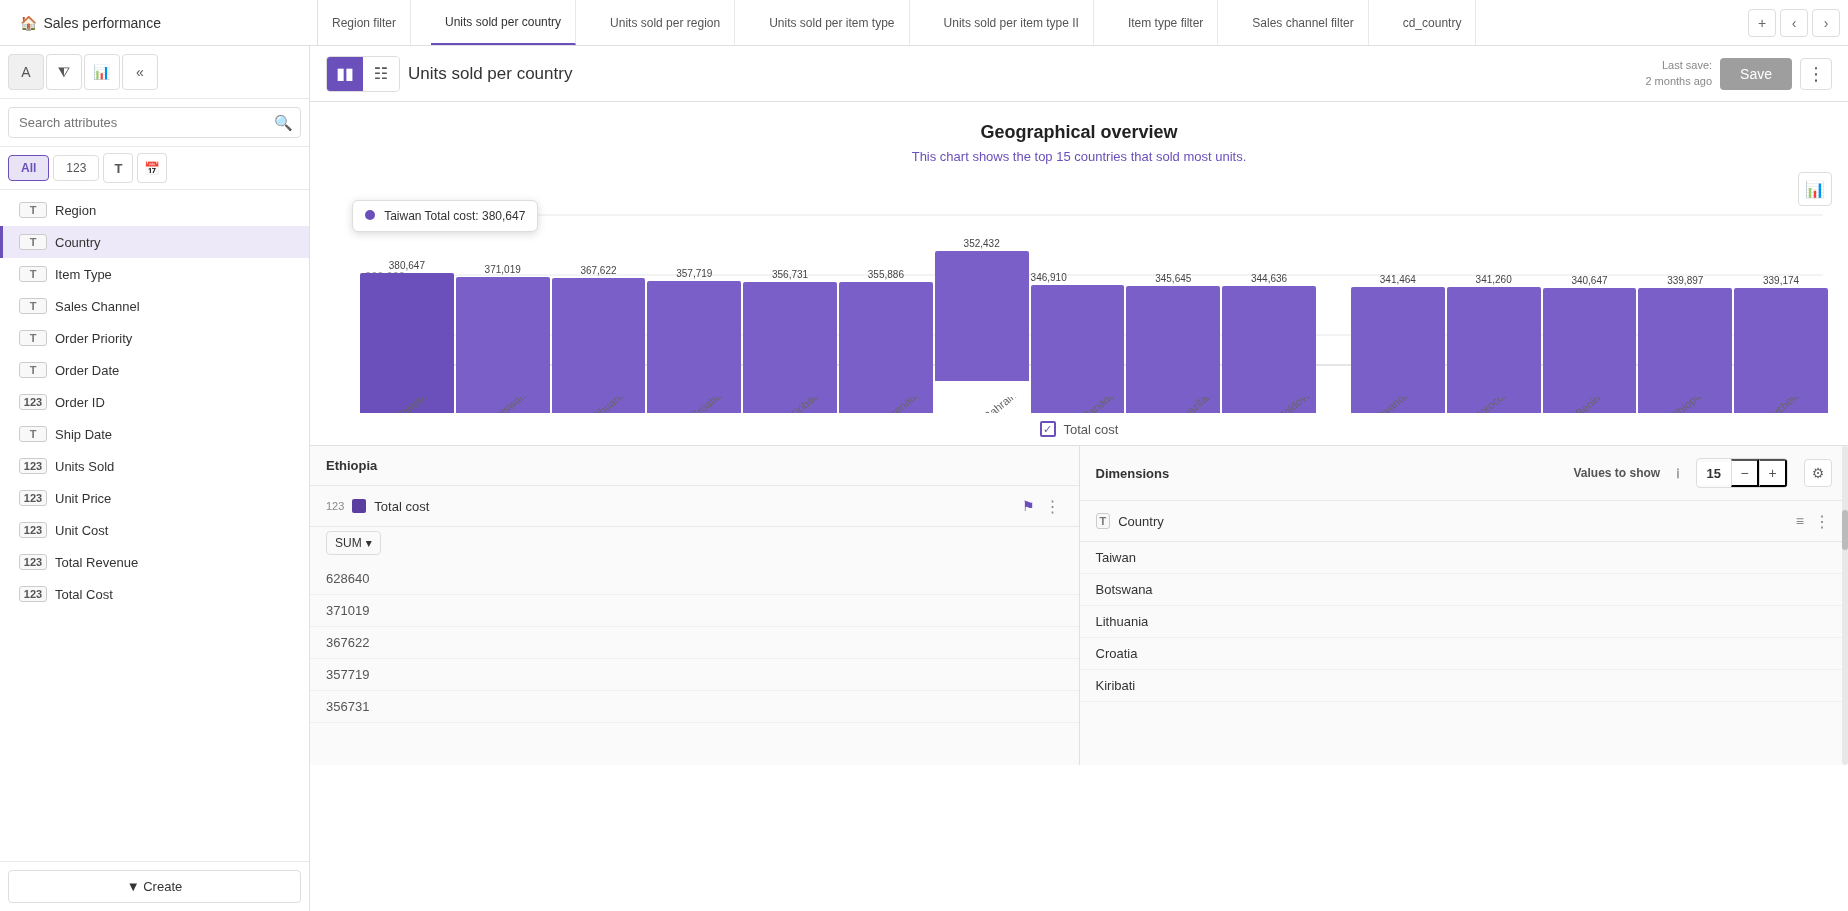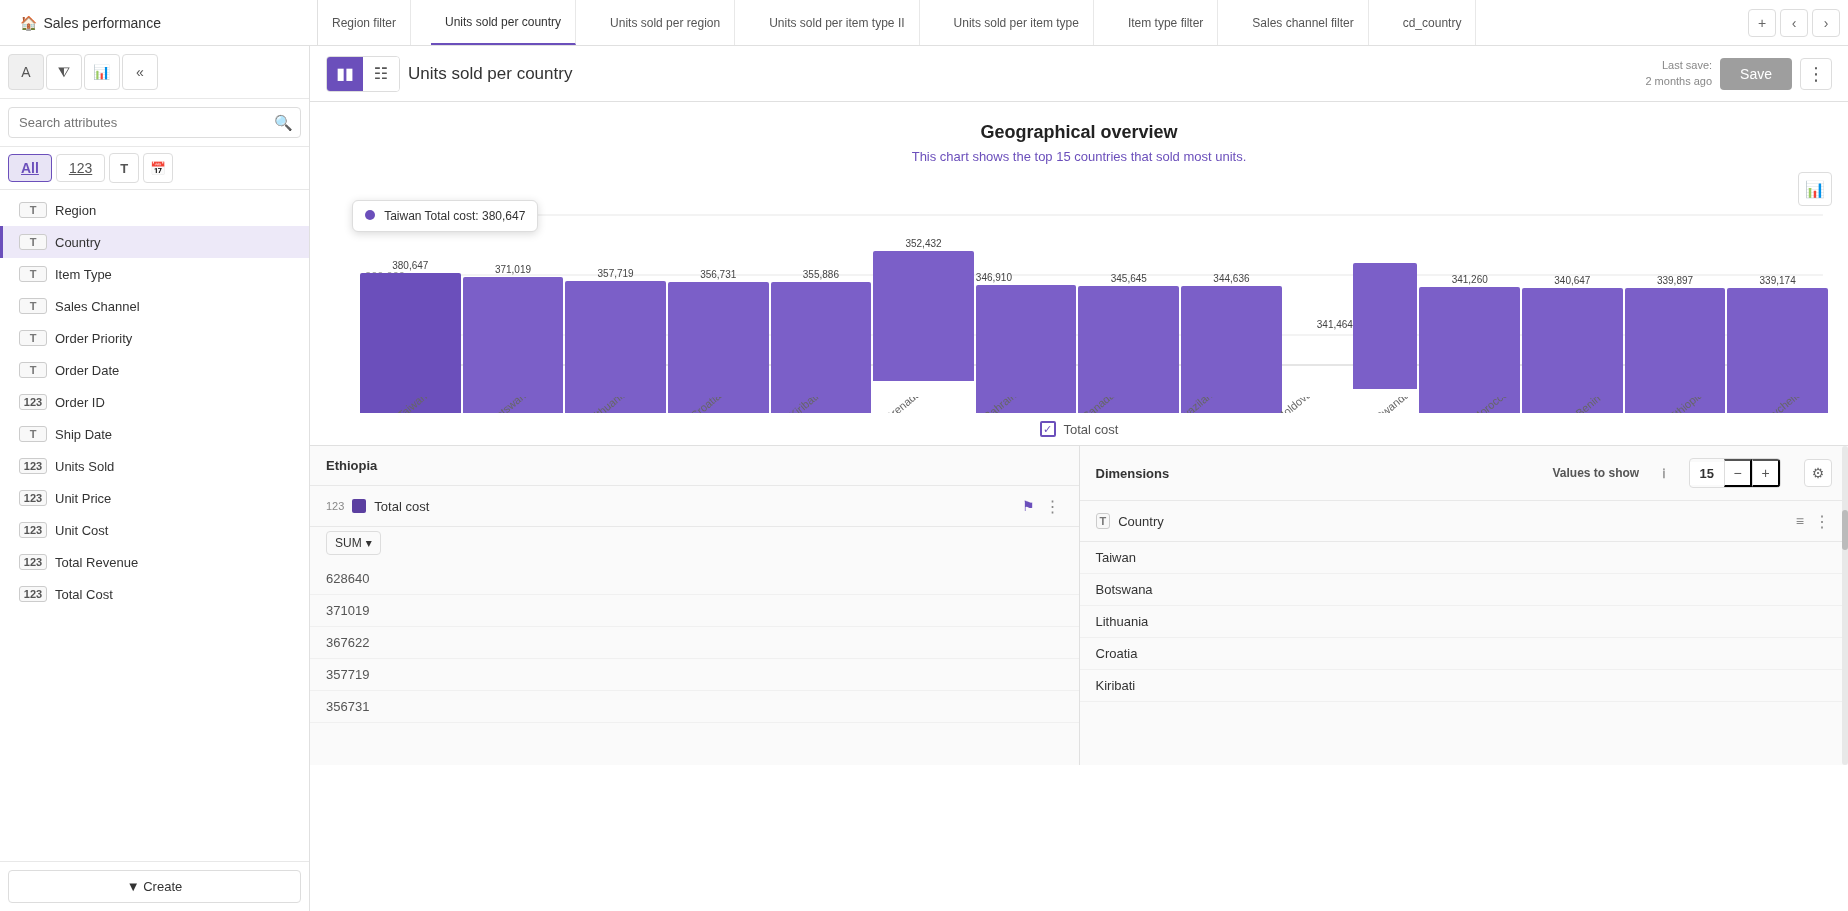--- a/index.html
+++ b/index.html
@@ -52,21 +52,21 @@
     }
     .sidebar-search .search-icon-btn {
       position: absolute; right: 16px; top: 50%; transform: translateY(-50%);
       color: #888; cursor: pointer; font-size: 15px;
     }
     .filter-row {
       display: flex; align-items: center; gap: 4px; padding: 6px 8px; border-bottom: 1px solid #e8e8e8;
     }
     .filter-btn {
       padding: 5px 12px; border: 1px solid #ddd; border-radius: 4px; background: #fff;
-      cursor: pointer; font-size: 14px; color: #555; text-decoration: underline;
+      cursor: pointer; font-size: 12px; color: #555;
     }
     .filter-btn.active { background: #e8e4f5; border-color: #6B4FBB; color: #6B4FBB; font-weight: 600; }
     .filter-btn-icon {
       width: 30px; height: 30px; border: 1px solid #ddd; border-radius: 4px; background: #fff;
       cursor: pointer; display: flex; align-items: center; justify-content: center; font-size: 13px; color: #555;
     }
 
     .sidebar-list { flex: 1; overflow-y: auto; padding: 4px 0; }
     .sidebar-item {
       display: flex; align-items: center; gap: 8px; padding: 8px 16px; cursor: pointer;
@@ -145,21 +145,21 @@
       border-top: 1px solid #e0e0e0; background: #fafafa; display: flex;
       height: 320px; flex-shrink: 0; overflow: hidden;
     }
     .metrics-panel { flex: 1; border-right: 1px solid #e0e0e0; overflow: hidden; display: flex; flex-direction: column; }
     .dimensions-panel { flex: 1; overflow: hidden; display: flex; flex-direction: column; }
 
     .panel-header {
       display: flex; align-items: center; padding: 12px 16px; border-bottom: 1px solid #e8e8e8;
       font-size: 13px; font-weight: 600; color: #333; gap: 8px; flex-shrink: 0;
     }
-    .values-show-area { display: flex; align-items: center; gap: 23px; margin-left: auto; }
+    .values-show-area { display: flex; align-items: center; gap: 16px; margin-left: auto; }
     .values-label { font-size: 12px; color: #555; }
     .info-icon { font-size: 13px; color: #999; cursor: pointer; }
     .num-input-group {
       display: flex; align-items: center; border: 1px solid #ddd; border-radius: 4px; overflow: hidden;
     }
     .num-display { padding: 4px 10px; font-size: 13px; background: #fff; min-width: 30px; text-align: center; }
     .num-btn {
       width: 28px; height: 28px; background: #fff; border-left: 1px solid #ddd; cursor: pointer;
       display: flex; align-items: center; justify-content: center; font-size: 14px; color: #555;
     }
@@ -215,22 +215,22 @@
 
 <div class="tab-bar">
   <div class="app-title">
     <span>🏠</span>
     <span>Sales performance</span>
   </div>
   <div class="tabs-container" id="tabs-container">
       <div class="tab">Region filter</div>
       <div class="tab active">Units sold per country</div>
       <div class="tab">Units sold per region</div>
+      <div class="tab">Units sold per item type</div>
       <div class="tab">Units sold per item type II</div>
-      <div class="tab">Units sold per item type</div>
       <div class="tab">Item type filter</div>
       <div class="tab">Sales channel filter</div>
       <div class="tab">cd_country</div>
     </div>
   <div class="tab-actions">
     <button class="tab-btn">+</button>
     <button class="tab-btn">‹</button>
     <button class="tab-btn">›</button>
   </div>
 </div>
@@ -357,20 +357,24 @@
         <div id="bars-container" style="position:absolute; top:0; left:50px; right:20px; bottom:0; display:flex; align-items:flex-end; gap:2px; padding-bottom:0;">
             <div style="flex: 1 1 0%; display: flex; flex-direction: column; align-items: center; justify-content: flex-end; height: 175px; position: relative;">
               <div style="font-size: 10px; color: rgb(68, 68, 68); margin-bottom: 2px; white-space: nowrap;">380,647</div>
               <div style="width: 100%; height: 140px; background: rgb(107, 79, 187); border-radius: 2px 2px 0px 0px;"></div>
             </div>
             <div style="flex: 1 1 0%; display: flex; flex-direction: column; align-items: center; justify-content: flex-end; height: 175px; position: relative;">
               <div style="font-size: 10px; color: rgb(68, 68, 68); margin-bottom: 2px; white-space: nowrap;">371,019</div>
               <div style="width: 100%; height: 136px; background: rgb(123, 95, 200); border-radius: 2px 2px 0px 0px;"></div>
             </div>
             <div style="flex: 1 1 0%; display: flex; flex-direction: column; align-items: center; justify-content: flex-end; height: 175px; position: relative;">
+              <div style="font-size: 10px; color: rgb(68, 68, 68); margin-bottom: 2px; white-space: nowrap;">367,622</div>
+              <div style="width: 100%; height: 135px; background: rgb(123, 95, 200); border-radius: 2px 2px 0px 0px;"></div>
+            </div>
+            <div style="flex: 1 1 0%; display: flex; flex-direction: column; align-items: center; justify-content: flex-end; height: 175px; position: relative;">
               <div style="font-size: 10px; color: rgb(68, 68, 68); margin-bottom: 2px; white-space: nowrap;">357,719</div>
               <div style="width: 100%; height: 132px; background: rgb(123, 95, 200); border-radius: 2px 2px 0px 0px;"></div>
             </div>
             <div style="flex: 1 1 0%; display: flex; flex-direction: column; align-items: center; justify-content: flex-end; height: 175px; position: relative;">
               <div style="font-size: 10px; color: rgb(68, 68, 68); margin-bottom: 2px; white-space: nowrap;">356,731</div>
               <div style="width: 100%; height: 131px; background: rgb(123, 95, 200); border-radius: 2px 2px 0px 0px;"></div>
             </div>
             <div style="flex: 1 1 0%; display: flex; flex-direction: column; align-items: center; justify-content: flex-end; height: 175px; position: relative;">
               <div style="font-size: 10px; color: rgb(68, 68, 68); margin-bottom: 2px; white-space: nowrap;">355,886</div>
               <div style="width: 100%; height: 131px; background: rgb(123, 95, 200); border-radius: 2px 2px 0px 0px;"></div>
@@ -384,21 +388,21 @@
               <div style="width: 100%; height: 128px; background: rgb(123, 95, 200); border-radius: 2px 2px 0px 0px;"></div>
             </div>
             <div style="flex: 1 1 0%; display: flex; flex-direction: column; align-items: center; justify-content: flex-end; height: 175px; position: relative;">
               <div style="font-size: 10px; color: rgb(68, 68, 68); margin-bottom: 2px; white-space: nowrap;">345,645</div>
               <div style="width: 100%; height: 127px; background: rgb(123, 95, 200); border-radius: 2px 2px 0px 0px;"></div>
             </div>
             <div style="flex: 1 1 0%; display: flex; flex-direction: column; align-items: center; justify-content: flex-end; height: 175px; position: relative;">
               <div style="font-size: 10px; color: rgb(68, 68, 68); margin-bottom: 2px; white-space: nowrap;">344,636</div>
               <div style="width: 100%; height: 127px; background: rgb(123, 95, 200); border-radius: 2px 2px 0px 0px;"></div>
             </div>
-            <div style="flex: 1 1 0%; display: flex; flex-direction: row; align-items: center; justify-content: flex-end; height: 175px; position: relative; padding-left: 33px;">
+            <div style="flex: 1 1 0%; display: flex; flex-direction: column; align-items: center; justify-content: flex-end; height: 175px; position: relative; padding-left: 33px;">
               <div style="font-size: 10px; color: rgb(68, 68, 68); margin-bottom: 2px; white-space: nowrap;">341,464</div>
               <div style="width: 100%; height: 126px; background: rgb(123, 95, 200); border-radius: 2px 2px 0px 0px;"></div>
             </div>
             <div style="flex: 1 1 0%; display: flex; flex-direction: column; align-items: center; justify-content: flex-end; height: 175px; position: relative;">
               <div style="font-size: 10px; color: rgb(68, 68, 68); margin-bottom: 2px; white-space: nowrap;">341,260</div>
               <div style="width: 100%; height: 126px; background: rgb(123, 95, 200); border-radius: 2px 2px 0px 0px;"></div>
             </div>
             <div style="flex: 1 1 0%; display: flex; flex-direction: column; align-items: center; justify-content: flex-end; height: 175px; position: relative;">
               <div style="font-size: 10px; color: rgb(68, 68, 68); margin-bottom: 2px; white-space: nowrap;">340,647</div>
               <div style="width: 100%; height: 125px; background: rgb(123, 95, 200); border-radius: 2px 2px 0px 0px;"></div>

